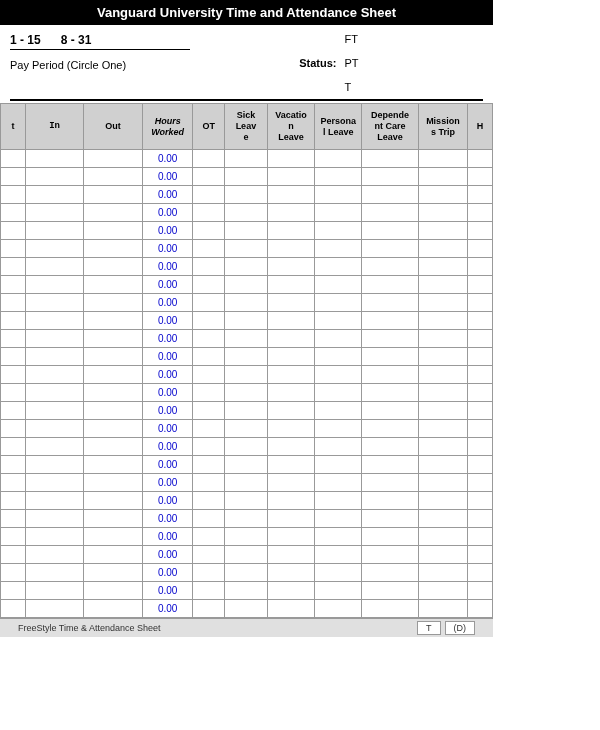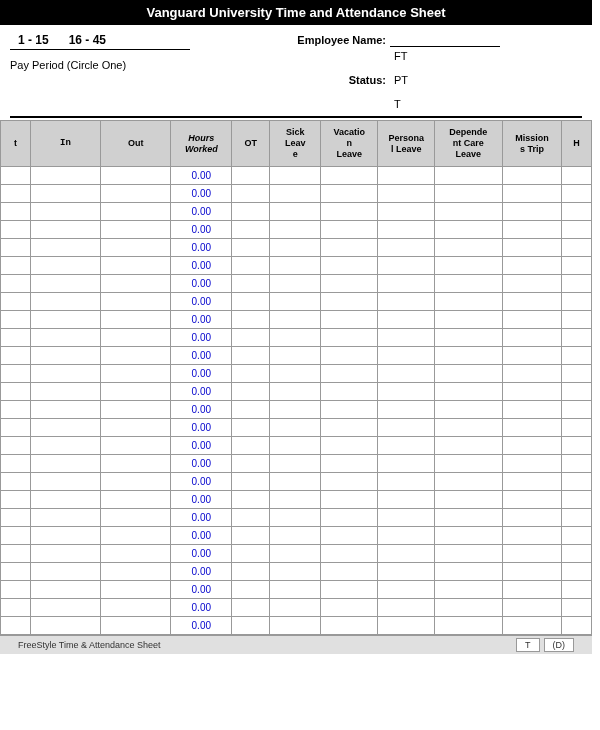--- a/index.html
+++ b/index.html
@@ -6,21 +6,21 @@
     body {
       font-family: Arial, sans-serif;
       font-size: 11px;
       background: #fff;
       width: 600px;
       min-height: 730px;
       overflow: hidden;
     }
 
     .page-wrapper {
-      width: 592px;
+      width: 493px;
       background: #fff;
       padding: 0;
     }
 
     .title-bar {
       background: #000;
       color: #fff;
       text-align: center;
       padding: 5px 0;
       font-size: 13px;
@@ -38,21 +38,20 @@
     .header-left {
       flex: 1;
     }
 
     .pay-period-row {
       display: flex;
       gap: 20px;
       font-size: 12px;
       font-weight: bold;
       padding-bottom: 2px;
-      margin-left: 8px;
     }
 
     .pay-period-label {
       font-size: 11px;
       font-weight: normal;
       border-top: 1px solid #000;
       padding-top: 9px;
       width: 180px;
     }
 
@@ -169,30 +168,26 @@
 <div class="page-wrapper">
 
   <div class="title-bar">
     <span>Vanguard University Time and Attendance Sheet</span>
   </div>
 
   <div class="header-section">
     <div class="header-left">
       <div class="pay-period-row">
         <span>1 - 15</span>
-        <span>16 - 45</span>
+        <span>8 - 31</span>
       </div>
       <div class="pay-period-label">Pay Period (Circle One)</div>
     </div>
 
     <div class="header-right">
-      <div class="info-row">
-        <span class="info-label">Employee Name:</span>
-        <div class="info-line"></div>
-      </div>
       <div class="info-row">
         <span class="info-label">Status:</span>
         <div class="status-options">
           <span>FT</span>
           <span>PT</span>
           <span>T</span>
         </div>
       </div>
     </div>
   </div>

